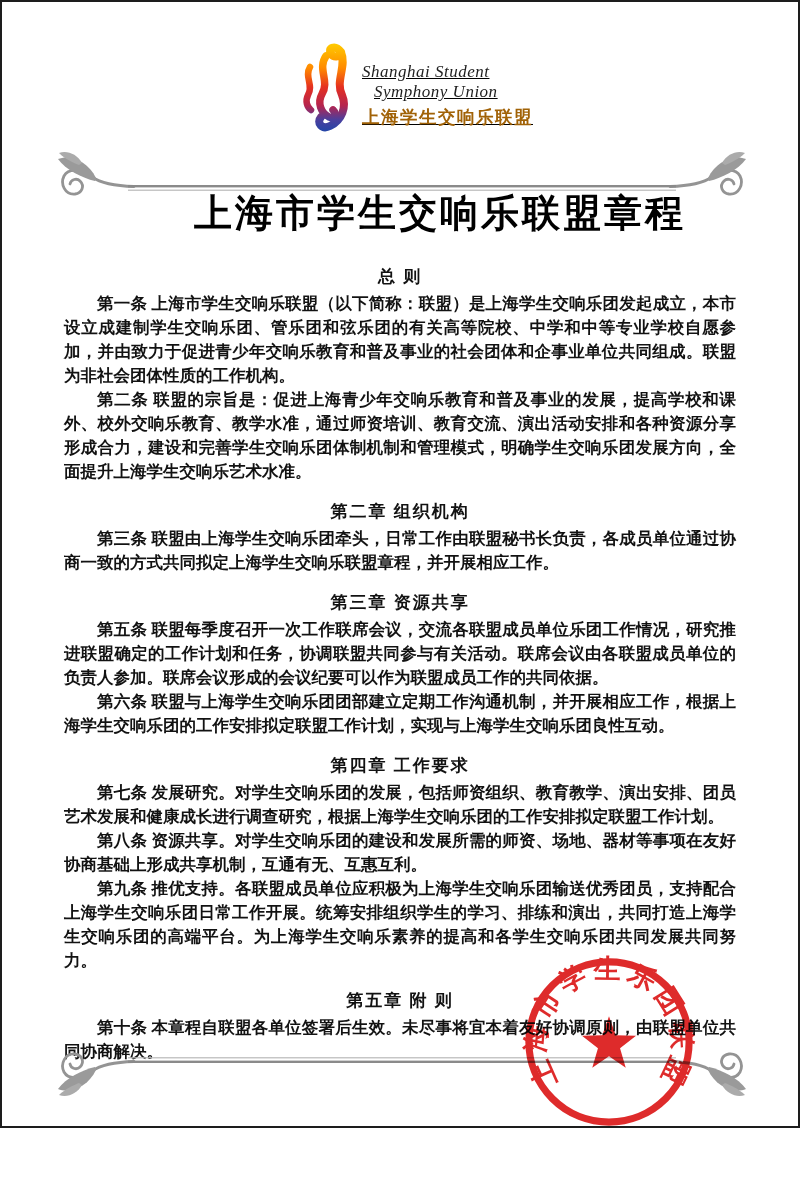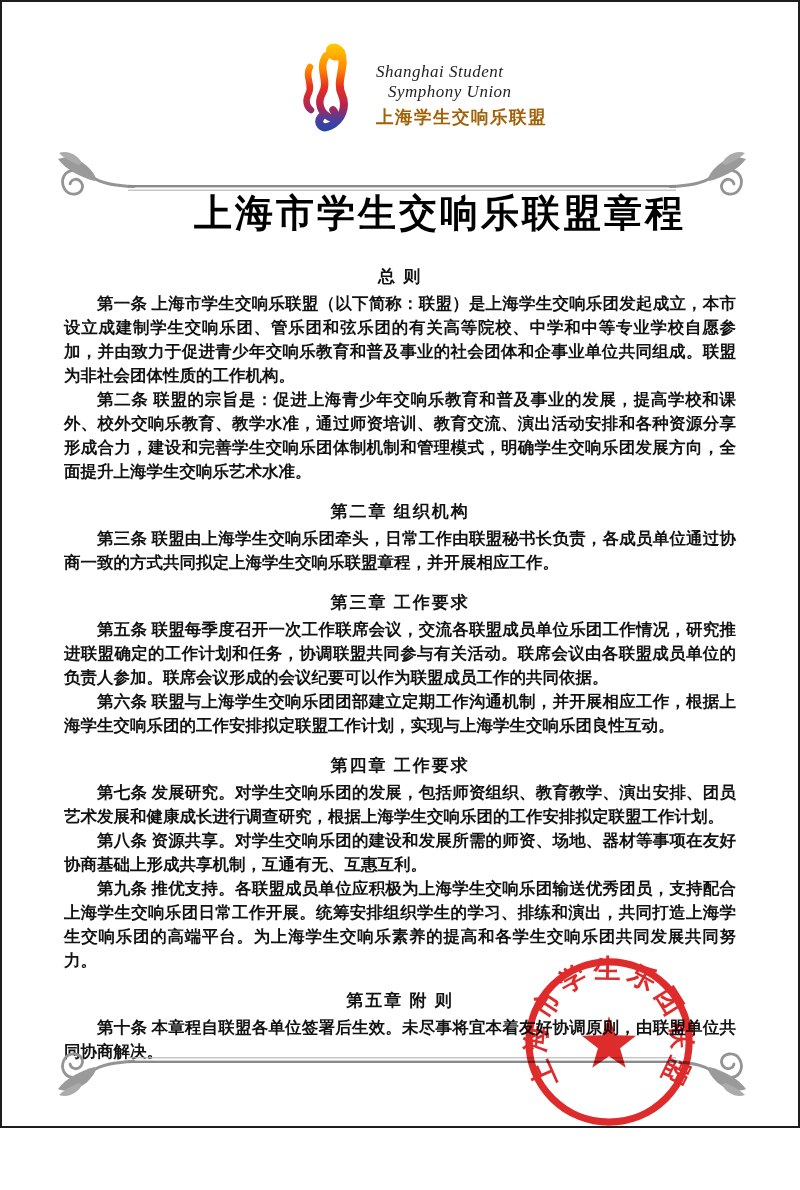--- a/index.html
+++ b/index.html
@@ -6,21 +6,21 @@
   body {
     width:800px; height:1190px; background:#ffffff; position:relative;
     font-family:"Liberation Serif","DejaVu Serif",serif;
     -webkit-font-smoothing:antialiased;
   }
   .page {
     position:absolute; left:0; top:0; width:800px; height:1128px;
     border:2px solid #1d1d1d; box-sizing:border-box; background:#fff; overflow:visible;
   }
   
-  .logo { position:absolute; left:299px; top:38px; display:flex; gap:21px; }
+  .logo { position:absolute; left:299px; top:38px; display:flex; gap:7px;text-decoration:underline; }
   .logo-text { padding-top:22px; }
   .logo-en1, .logo-en2 {
     font-style:italic; font-size:17px; line-height:20px; color:#1e1e1e;
     font-family:"Liberation Serif","DejaVu Serif",serif; letter-spacing:.5px;
   }
   .logo-en2 { padding-left:12px; }
   .logo-cn { font-weight:bold; font-size:17.5px; letter-spacing:1.5px; color:#a16207; margin-top:3px; }
   
   .orn { position:absolute; left:54px; width:692px; height:58px; }
   .orn-top { top:149px; }
@@ -96,21 +96,21 @@
   <h1 class="title">上海市学生交响乐联盟章程</h1>
 
   <main class="content">
     <h2 class="sec-heading first">总 则</h2>
     <p class="para">第一条 上海市学生交响乐联盟（以下简称：联盟）是上海学生交响乐团发起成立，本市设立成建制学生交响乐团、管乐团和弦乐团的有关高等院校、中学和中等专业学校自愿参加，并由致力于促进青少年交响乐教育和普及事业的社会团体和企事业单位共同组成。联盟为非社会团体性质的工作机构。</p>
     <p class="para">第二条 联盟的宗旨是：促进上海青少年交响乐教育和普及事业的发展，提高学校和课外、校外交响乐教育、教学水准，通过师资培训、教育交流、演出活动安排和各种资源分享形成合力，建设和完善学生交响乐团体制机制和管理模式，明确学生交响乐团发展方向，全面提升上海学生交响乐艺术水准。</p>
 
     <h2 class="sec-heading">第二章 组织机构</h2>
     <p class="para">第三条 联盟由上海学生交响乐团牵头，日常工作由联盟秘书长负责，各成员单位通过协商一致的方式共同拟定上海学生交响乐联盟章程，并开展相应工作。</p>
 
-    <h2 class="sec-heading">第三章 工作要求</h2>
+    <h2 class="sec-heading">第三章 资源共享</h2>
     <p class="para">第五条 联盟每季度召开一次工作联席会议，交流各联盟成员单位乐团工作情况，研究推进联盟确定的工作计划和任务，协调联盟共同参与有关活动。联席会议由各联盟成员单位的负责人参加。联席会议形成的会议纪要可以作为联盟成员工作的共同依据。</p>
     <p class="para">第六条 联盟与上海学生交响乐团团部建立定期工作沟通机制，并开展相应工作，根据上海学生交响乐团的工作安排拟定联盟工作计划，实现与上海学生交响乐团良性互动。</p>
 
     <h2 class="sec-heading">第四章 工作要求</h2>
     <p class="para">第七条 发展研究。对学生交响乐团的发展，包括师资组织、教育教学、演出安排、团员艺术发展和健康成长进行调查研究，根据上海学生交响乐团的工作安排拟定联盟工作计划。</p>
     <p class="para">第八条 资源共享。对学生交响乐团的建设和发展所需的师资、场地、器材等事项在友好协商基础上形成共享机制，互通有无、互惠互利。</p>
     <p class="para">第九条 推优支持。各联盟成员单位应积极为上海学生交响乐团输送优秀团员，支持配合上海学生交响乐团日常工作开展。统筹安排组织学生的学习、排练和演出，共同打造上海学生交响乐团的高端平台。为上海学生交响乐素养的提高和各学生交响乐团共同发展共同努力。</p>
 
     <h2 class="sec-heading">第五章 附 则</h2>
     <p class="para">第十条 本章程自联盟各单位签署后生效。未尽事将宜本着友好协调原则，由联盟单位共同协商解决。</p>

